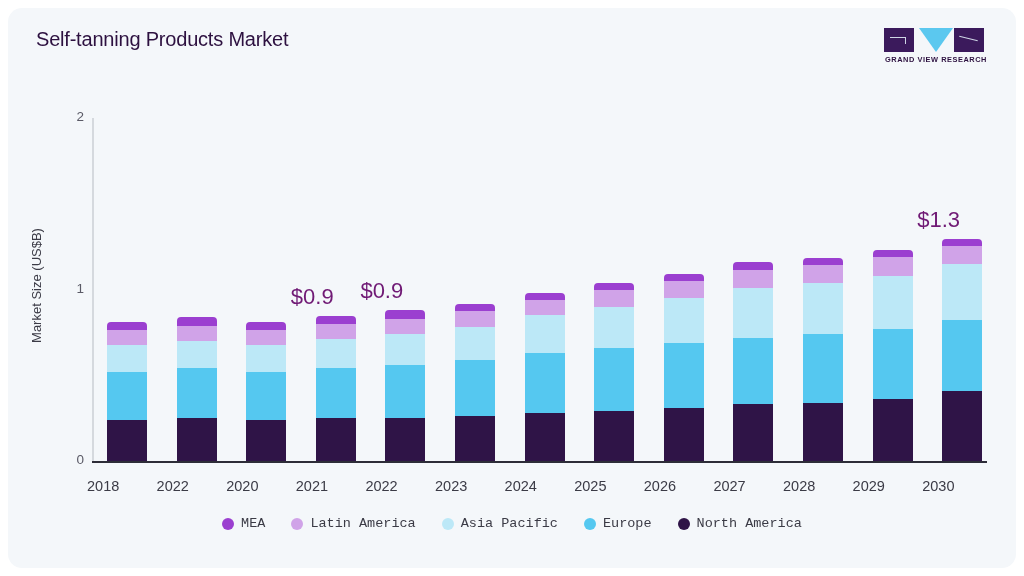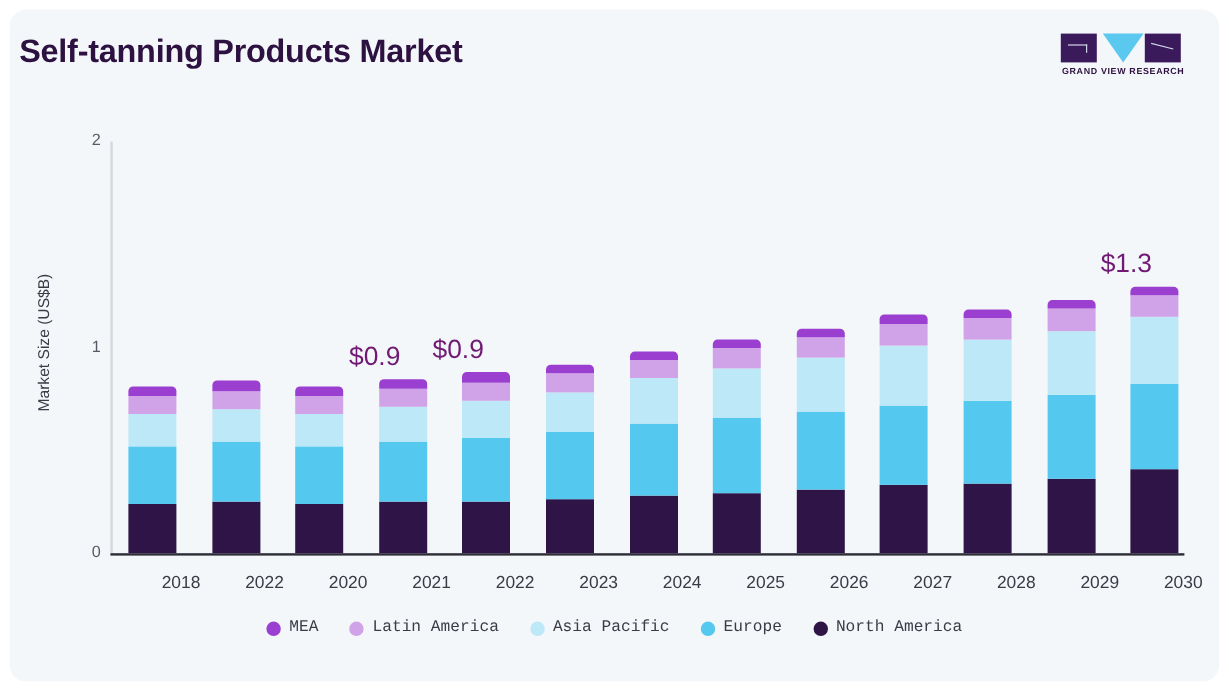--- a/index.html
+++ b/index.html
@@ -9,22 +9,22 @@
     background:#ffffff;
     font-family:"Liberation Sans", sans-serif;
     overflow:hidden;
   }
   #card{
     position:absolute;left:8px;top:8px;width:1008px;height:560px;
     background:#f4f7fa;border-radius:14px;
   }
   
   #title{
-    position:absolute;left:8px;top:20px;
-    font-size:27px;font-weight:bold;color:#2d1140;
+    position:absolute;left:28px;top:20px;
+    font-size:20px;font-weight:normal;color:#2d1140;
     letter-spacing:-0.2px;white-space:nowrap;
   }
   #subtitle{
     position:absolute;left:23px;top:62px;
     font-size:14.5px;color:#3b3b46;white-space:nowrap;
   }
   
   #logo{position:absolute;left:872px;top:20px;width:112px;height:40px;}
   .logo-row{position:relative;width:112px;height:24px;}
   .logo-sq{position:absolute;top:0;width:30px;height:24px;background:#3b1a5c;}
@@ -51,21 +51,21 @@
   .ytick{
     position:absolute;width:40px;text-align:right;
     font-size:13.5px;color:#5a5a66;
   }
   #yaxis{position:absolute;left:84px;top:110px;width:2px;height:343px;background:#d5d9de;}
   #xaxis{position:absolute;left:84px;top:453px;width:895px;height:2px;background:#2d2d38;}
   .bar{position:absolute;width:40px;}
   .seg{position:absolute;left:0;width:40px;}
   .seg.top{border-radius:4px 4px 0 0;}
   .xtick{
-    position:absolute;width:80px;text-align:right;
+    position:absolute;width:80px;text-align:left;
     font-size:14.5px;color:#3b3b46;top:470px;
   }
   .barlabel{
     position:absolute;width:90px;text-align:left;
     font-size:22px;color:#701a75;
   }
   
   #legend{
     position:absolute;left:0;top:508px;width:1008px;
     display:flex;justify-content:center;align-items:center;gap:26px;

